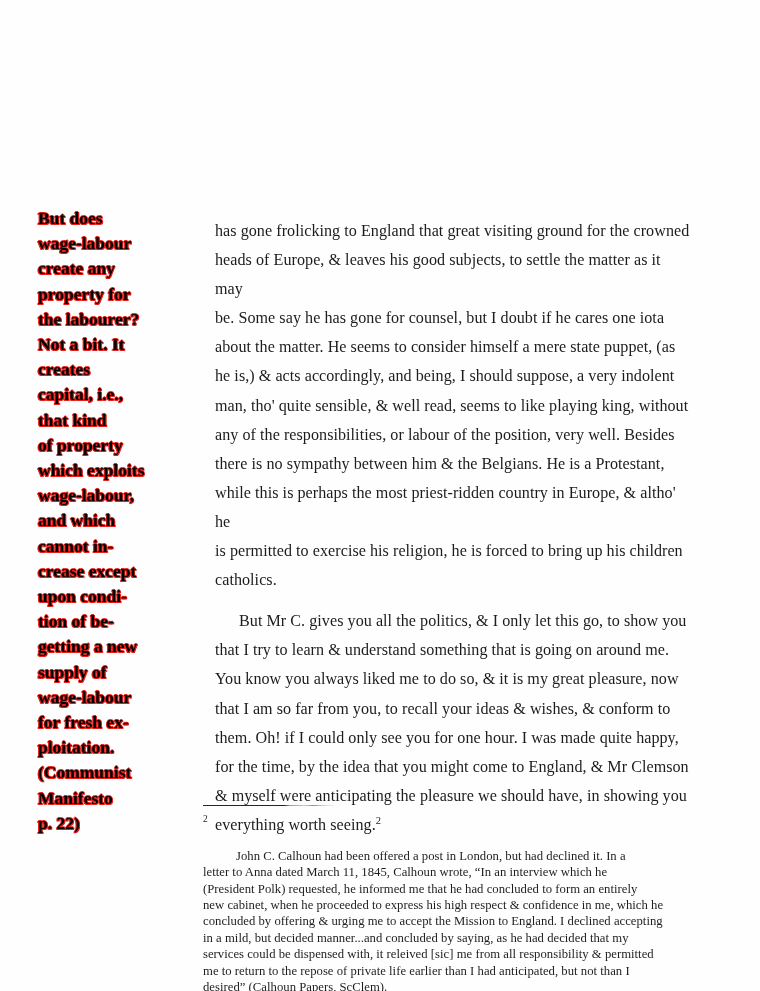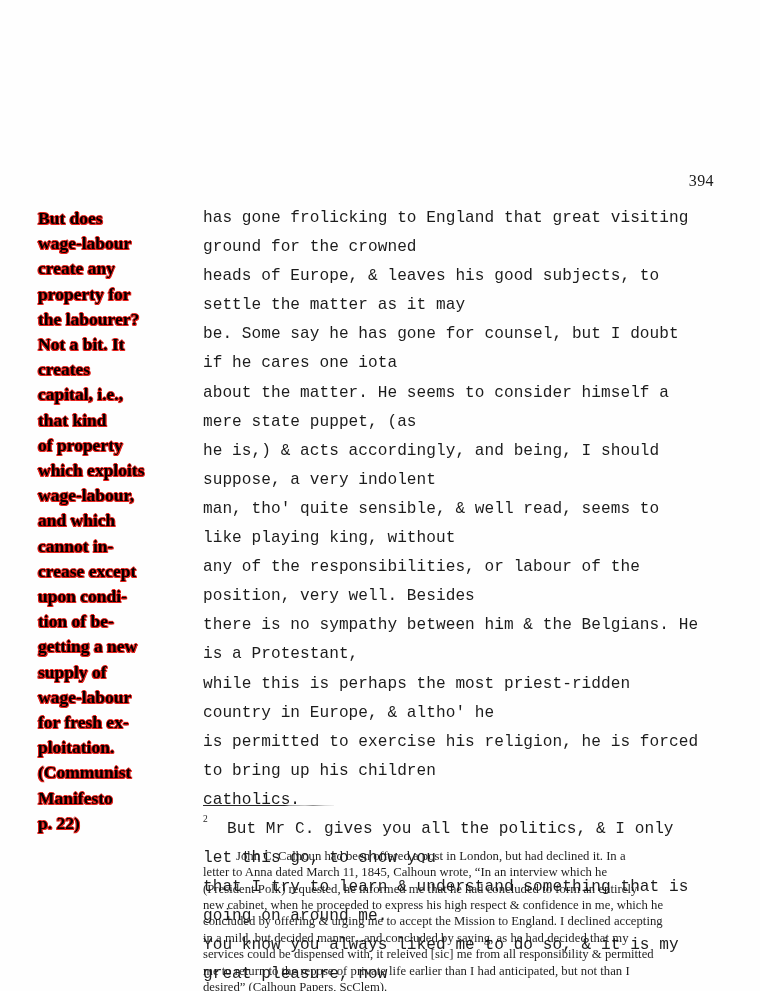--- a/index.html
+++ b/index.html
@@ -61,24 +61,23 @@
     left: 203px;
     top: 204px;
     width: 500px;
   }
 
   .body-paragraph {
     font-size: 16.1px;
     line-height: 29.1px;
     color: #1c1c1c;
     text-align: left;
-    margin: 0;
+    margin: 12px;
     white-space: pre-line;
     letter-spacing: 0.05px;
-    font-family: Liberation Mono, monospace;
   }
 
   .body-paragraph.indent {
     text-indent: 24px;
   }
 
   .fn-marker {
     font-size: 10.5px;
     vertical-align: super;
     line-height: 0;
@@ -124,21 +123,20 @@
   .footnote-text {
     display: block;
     text-indent: 33px;
   }
 </style>
 </head>
 <body>
 
 <div class="page">
 
-  <div class="page-number">394</div>
 
   <div class="margin-note">But does
 wage-labour
 create any
 property for
 the labourer?
 Not a bit. It
 creates
 capital, i.e.,
 that kind

